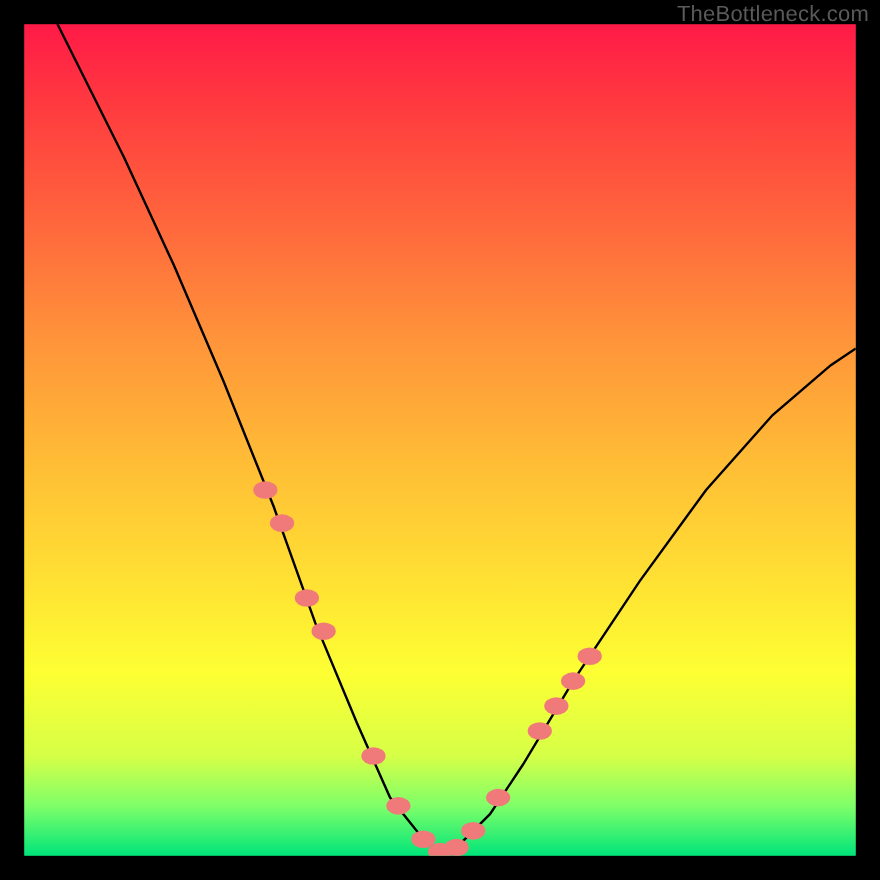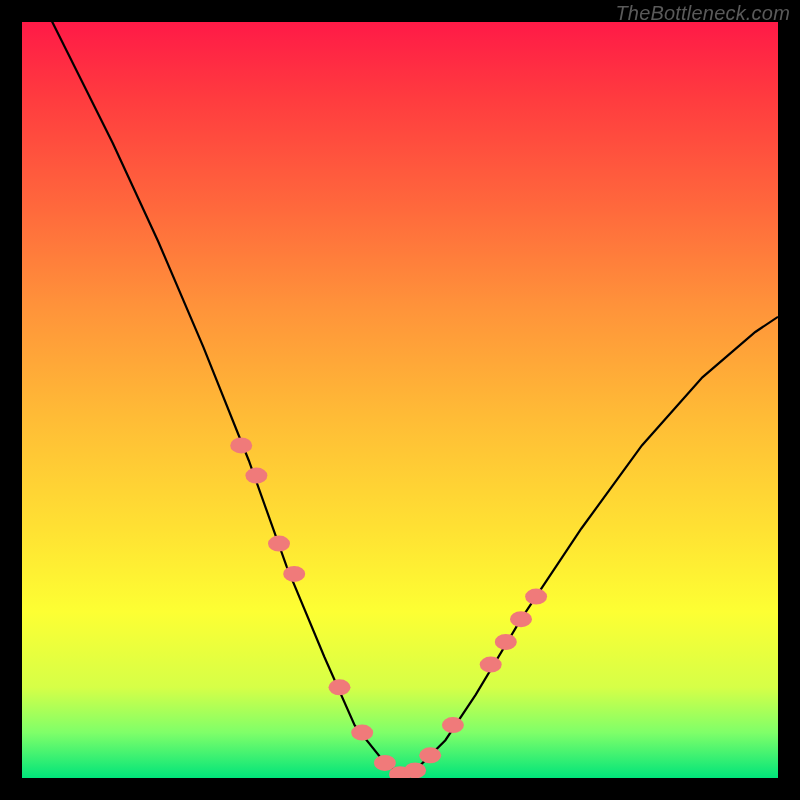--- a/index.html
+++ b/index.html
@@ -38,21 +38,20 @@
       #00e47a 100%);
   }
   .watermark {
     position: absolute;
     top: 2px;
     right: 10px;
     color: #5a5a5a;
     font-size: 20px;
     letter-spacing: 0.2px;
     user-select: none;
-    font-style: italic;
   }
   svg.curve {
     position: absolute;
     left: 0;
     top: 0;
     width: 756px;
     height: 756px;
   }
 </style>
 </head>

